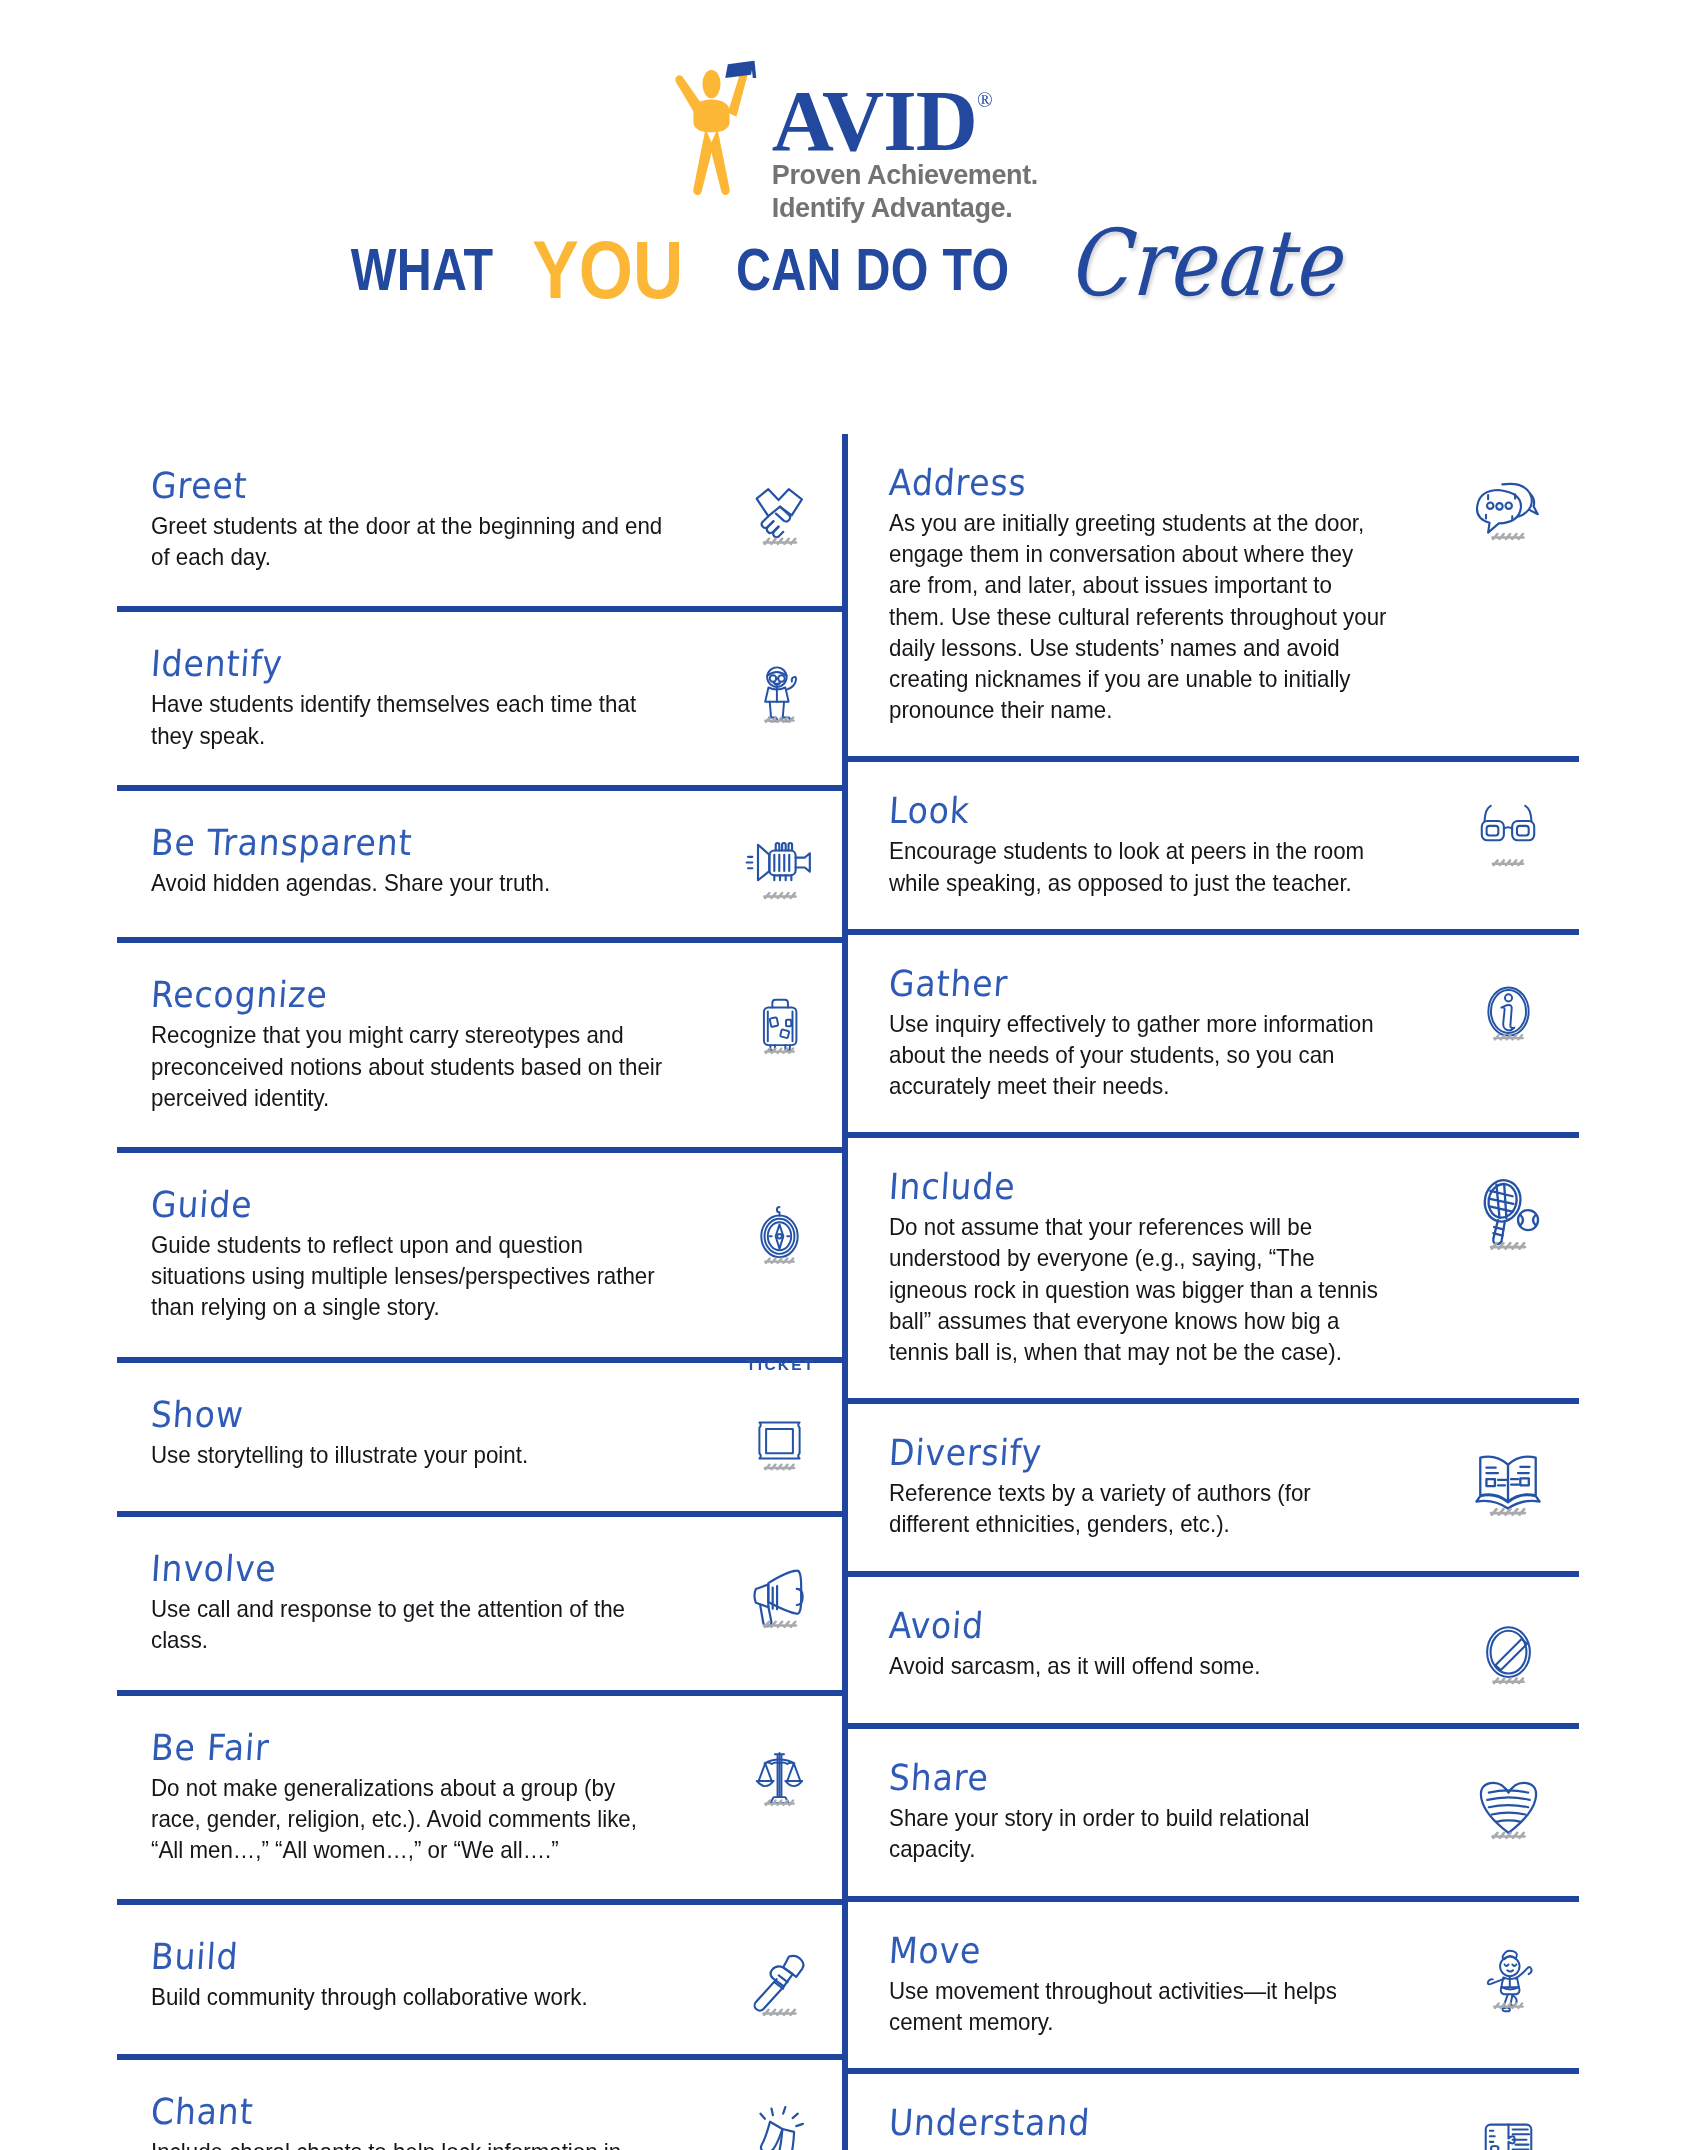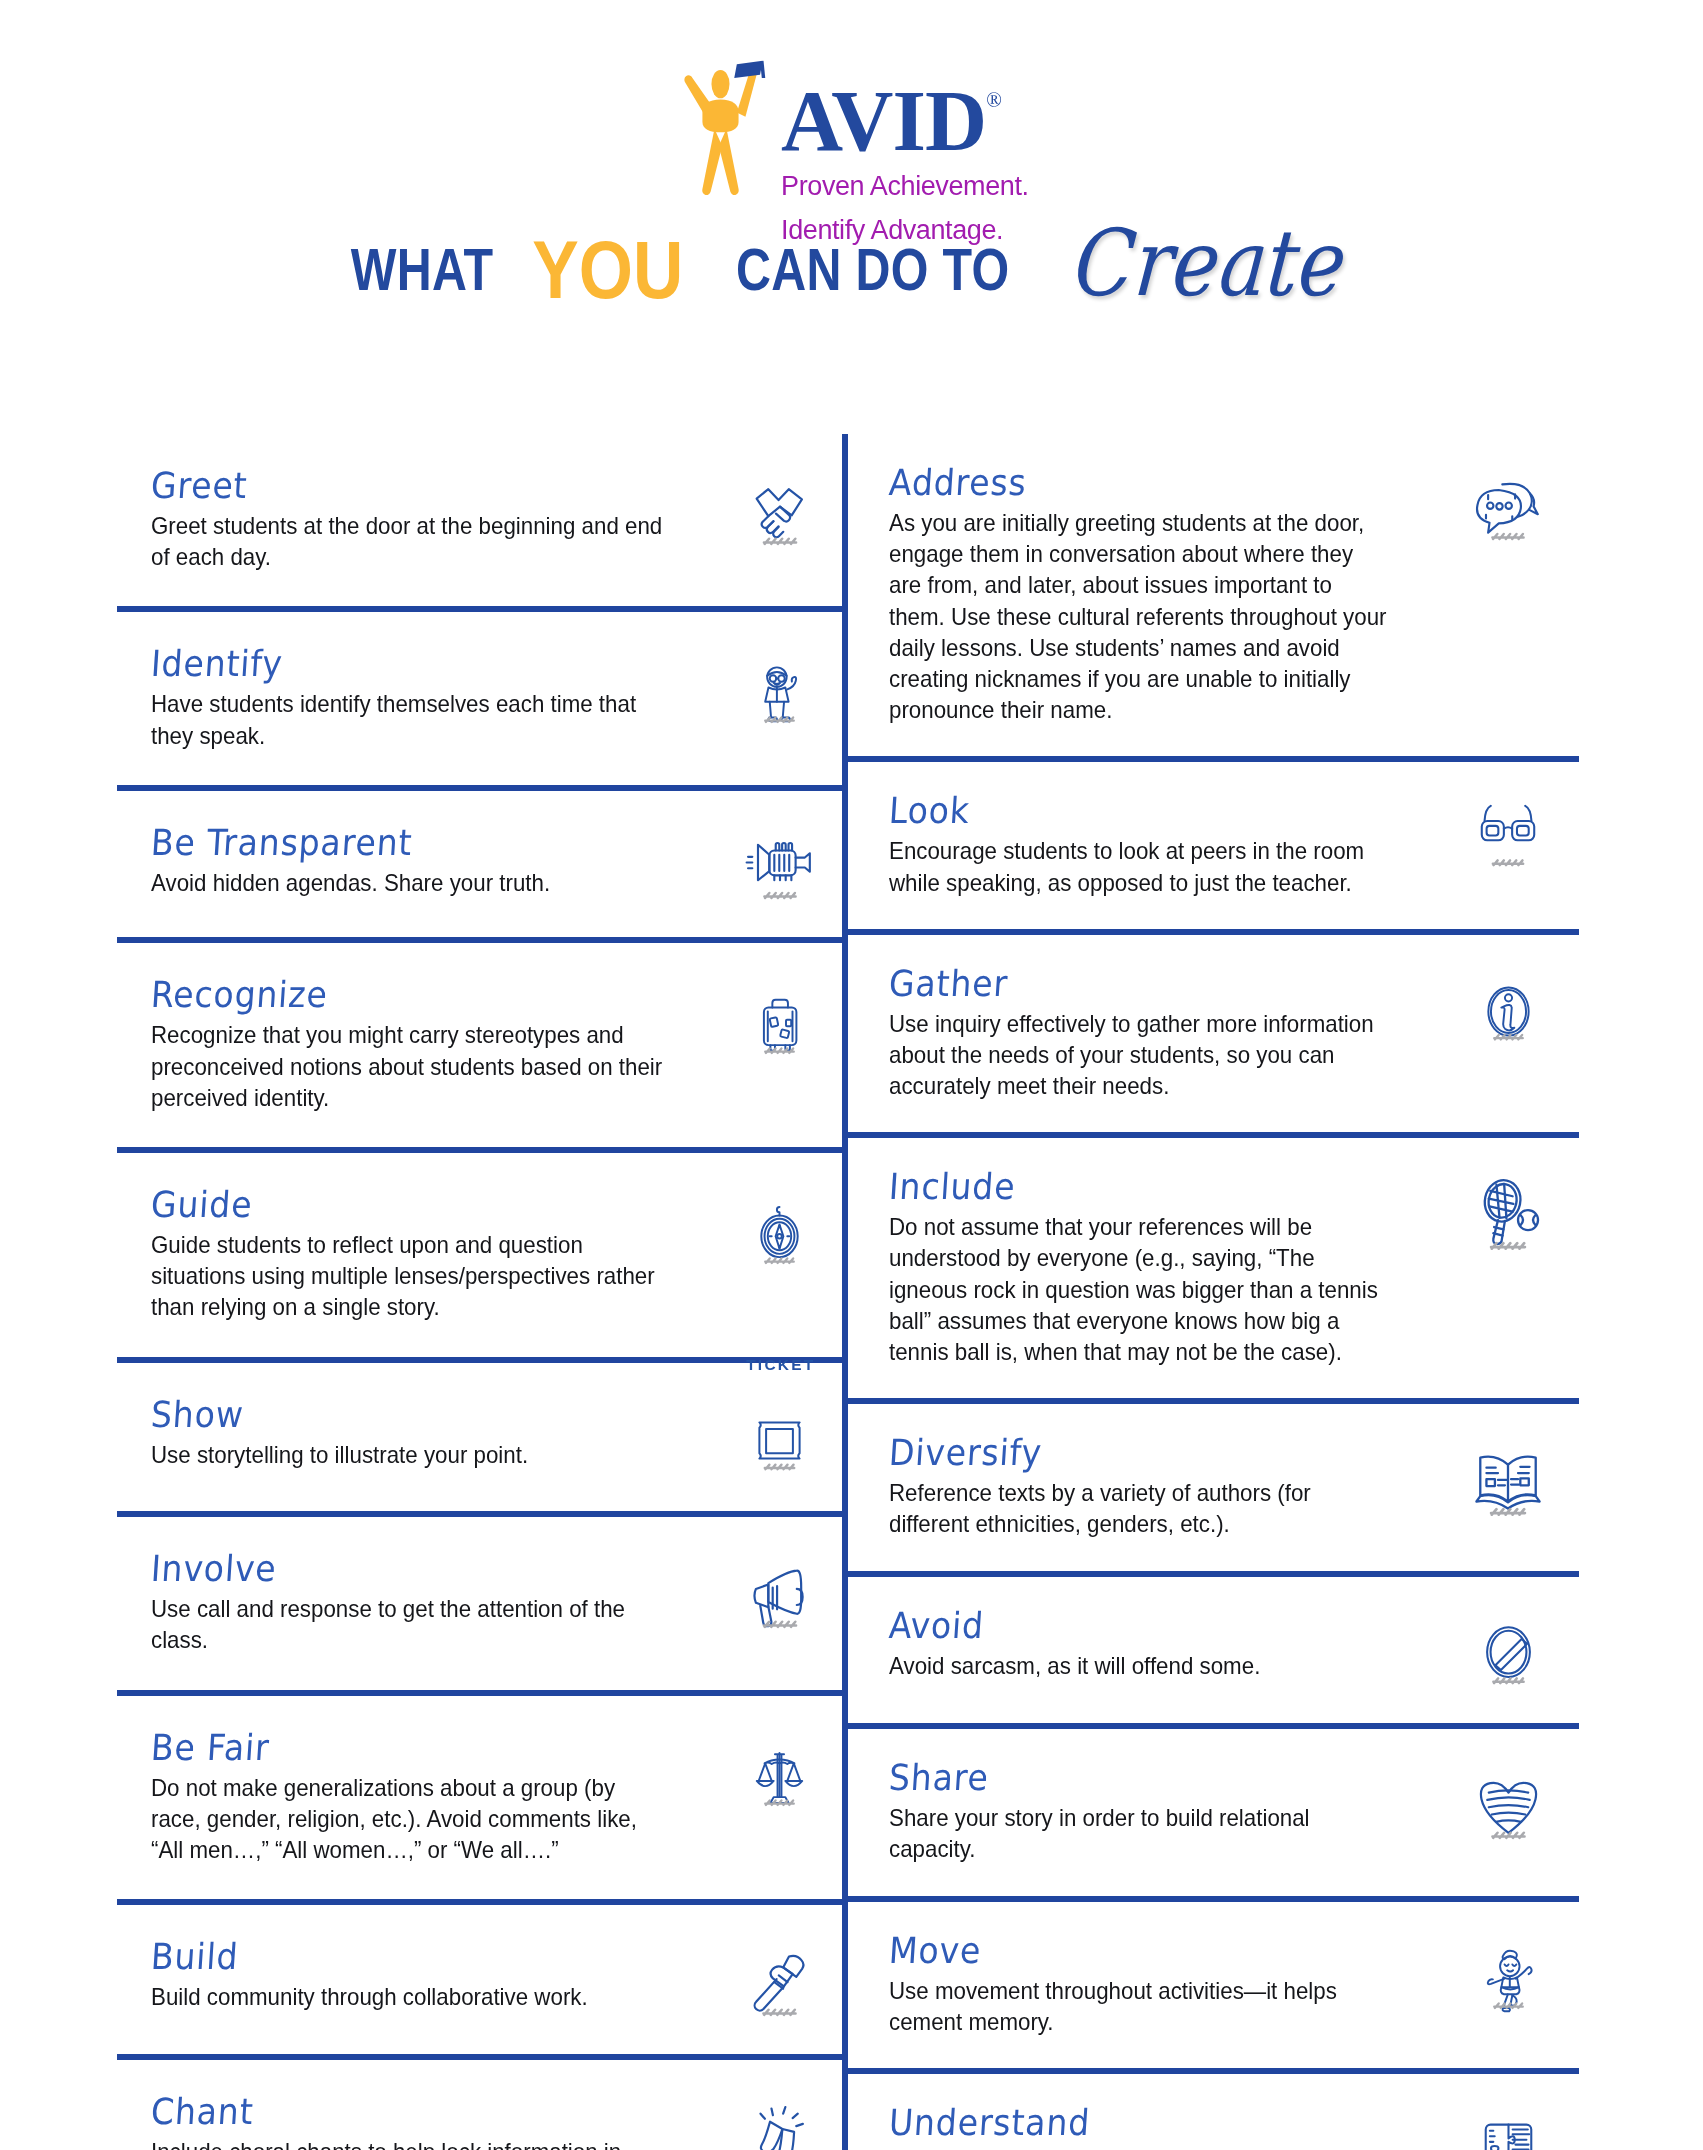--- a/index.html
+++ b/index.html
@@ -16,21 +16,21 @@
   .logo { display:flex; align-items:flex-start; gap:7.7px; }
   .logo-mark { width:99px; height:142px; flex:none; }
   .logo-text { display:flex; flex-direction:column; margin-top:26px; }
   .logo-avid { display:flex; align-items:flex-start; }
   .avid-word {
     font-family:"Liberation Serif", serif;
     font-size:86px; line-height:0.82; font-weight:700; color:#23499E;
     letter-spacing:-0.9px;
   }
   .avid-reg { font-family:"Liberation Serif", serif; font-size:20.6px; color:#23499E; margin-top:2.6px; }
-  .logo-tag { font-size:27px; line-height:1.12; color:#a21caf; font-weight:400; margin-top:14px; letter-spacing:-0.4px; }
+  .logo-tag { font-size:27px; line-height:1.12; color:#737373; font-weight:700; margin-top:3px; letter-spacing:-0.4px; }
 
   
   .headline {
     position:absolute; left:0; top:220px; width:1703px; height:99px;
     display:flex; justify-content:center; align-items:center; gap:9.5px;
     white-space:nowrap;
   }
   .hl-seg { font-size:59px; font-weight:700; color:#23499E; letter-spacing:0.4px; transform:scaleX(0.82); transform-origin:center; }
   .hl-you { font-size:82px; font-weight:700; color:#FBB735; letter-spacing:0px; transform:scaleX(0.85); }
   .hl-create {

